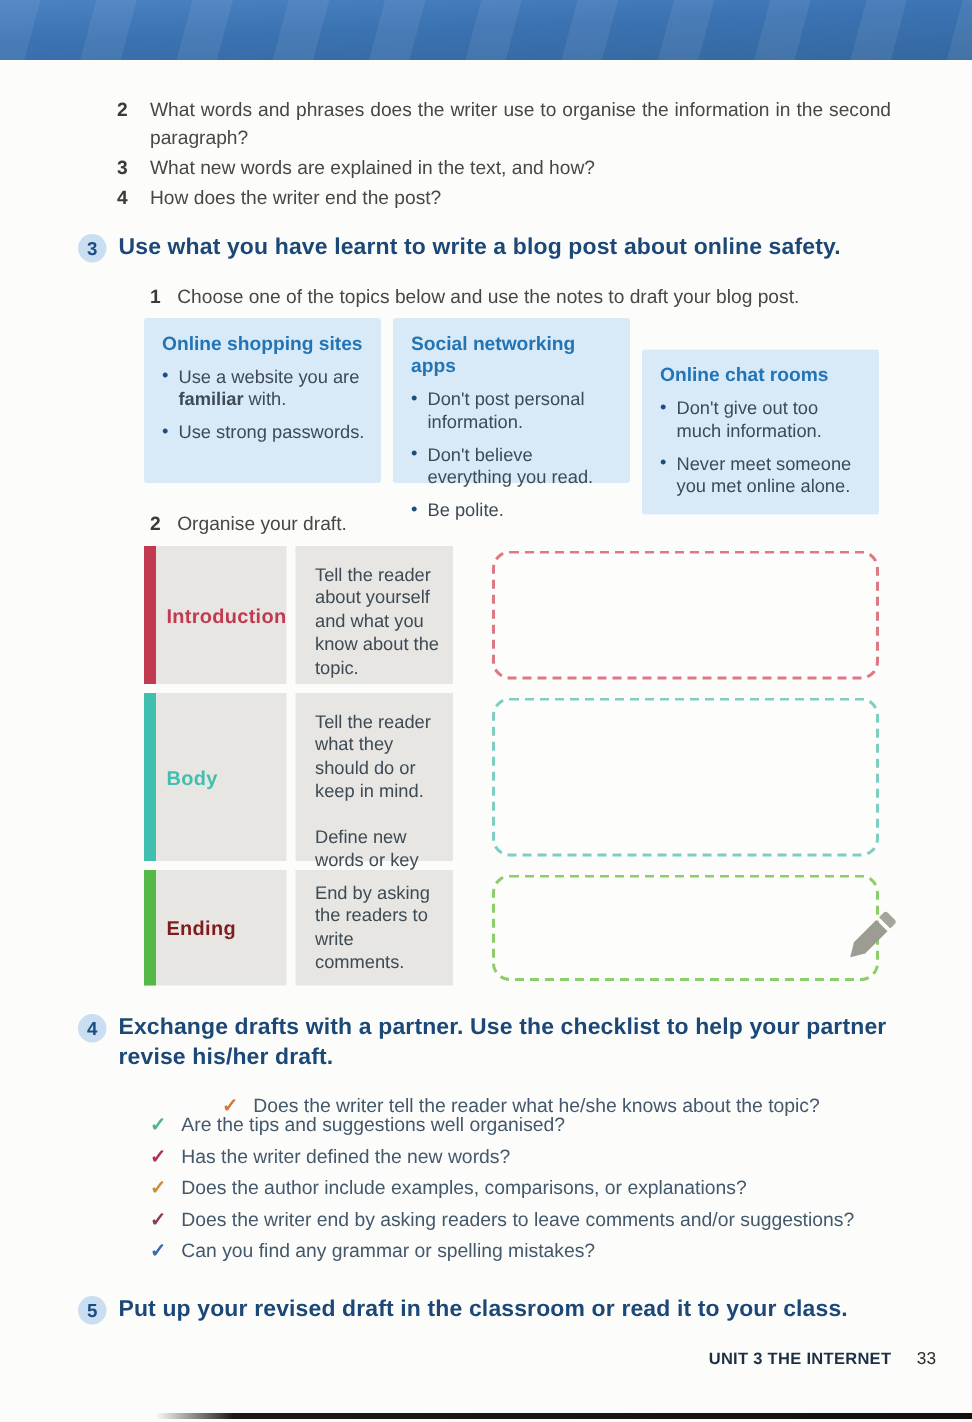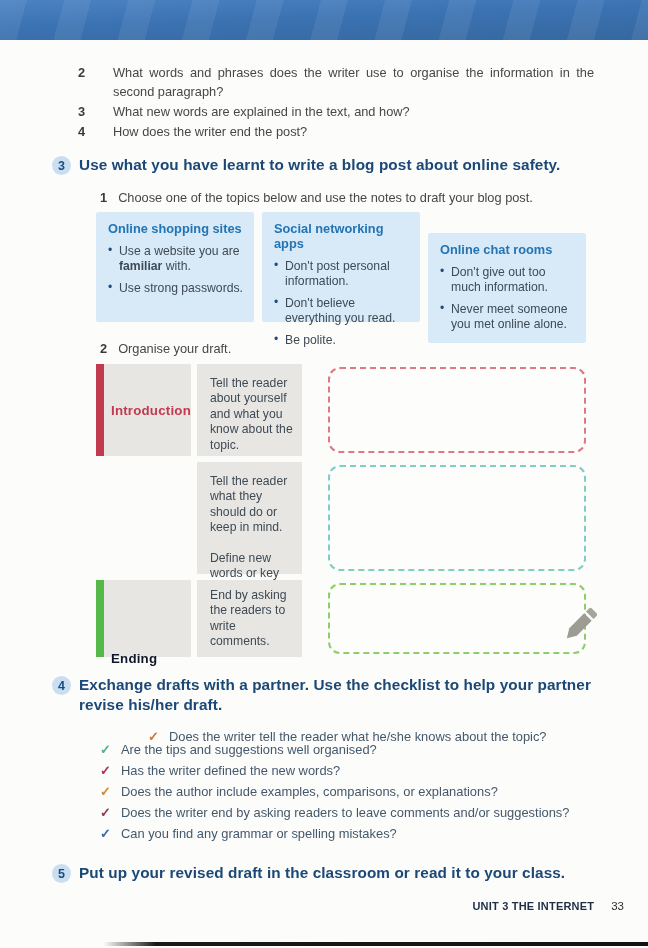--- a/index.html
+++ b/index.html
@@ -8,21 +8,21 @@
 
   
   .top-band{position:absolute;top:0;left:0;width:648px;height:40px;
             background:linear-gradient(178deg,#4a82c2 0%,#3b72b2 45%,#35689f 100%);}
   .top-band::after{content:"";position:absolute;inset:0;
             background:repeating-linear-gradient(105deg,rgba(255,255,255,.07) 0 26px,rgba(255,255,255,0) 26px 62px);}
 
   
   .q-item{position:absolute;left:78px;width:516px;font-size:12.8px;color:#474747;line-height:1.5;}
   .q-num{position:absolute;left:0;top:0;font-weight:bold;color:#3a3a3a;}
-  .q-text{display:block;margin-left:35px;}
+  .q-text{display:block;margin-left:22px;}
   .q2{top:63px;} .q2 .q-text{text-align:justify;}
   .q3{top:102px;} .q4{top:122px;}
 
   
   .sec-head{position:absolute;left:52px;width:548px;}
   .badge{position:absolute;left:0;top:1px;width:19px;height:19px;border-radius:50%;
          background:#c9def1;color:#1d4d80;font-size:12.5px;font-weight:bold;
          display:flex;align-items:center;justify-content:center;}
   .sec-title{display:block;margin-left:27px;color:#1b4876;font-weight:bold;
              font-size:15.3px;line-height:1.3;letter-spacing:.1px;}
@@ -137,31 +137,35 @@
       <div class="accent-bar" style="background-color: rgb(194, 58, 80);"></div>
       <span class="row-label" style="color: rgb(194, 58, 80);">Introduction</span>
     </div>
     <div class="cell-desc">
       <div>Tell the reader about yourself and what you know about the topic.</div>
     </div>
     <div class="cell-answer" style="border-color: rgb(221, 120, 132);"></div>
   </div>
 
   <div class="otable-row row-body">
+    <div class="cell-label">
+      <div class="accent-bar" style="background-color: rgb(65, 191, 174);"></div>
+      <span class="row-label" style="color: rgb(65, 191, 174);">Body</span>
+    </div>
     <div class="cell-desc">
       <div>Tell the reader what they should do or keep in mind.</div>
       <div class="desc-p2">Define new words or key terms.</div>
     </div>
     <div class="cell-answer" style="border-color: rgb(127, 206, 194);"></div>
   </div>
 
   <div class="otable-row row-end">
     <div class="cell-label">
       <div class="accent-bar" style="background-color: rgb(84, 185, 72);"></div>
-      <span class="row-label" style="color: #0f172a; margin-top: 40px;">Ending</span>
+      <span class="row-label" style="color: #7f1d1d;">Ending</span>
     </div>
     <div class="cell-desc">
       <div>End by asking the readers to write comments.</div>
     </div>
     <div class="cell-answer" style="border-color: rgb(140, 207, 106);"></div>
   </div>
 
   <svg class="pencil" viewBox="0 0 24 24">
     <path fill="#a5a59b" d="M20.9 5.8l-2.7-2.7c-.45-.45-1.15-.45-1.6 0l-1.75 1.75 4.3 4.3 1.75-1.75c.45-.45.45-1.15 0-1.6z"></path>
     <path fill="#9c9c92" d="M13.8 5.9l-8.5 8.5-1.4 5.7 5.7-1.4 8.5-8.5z"></path>

